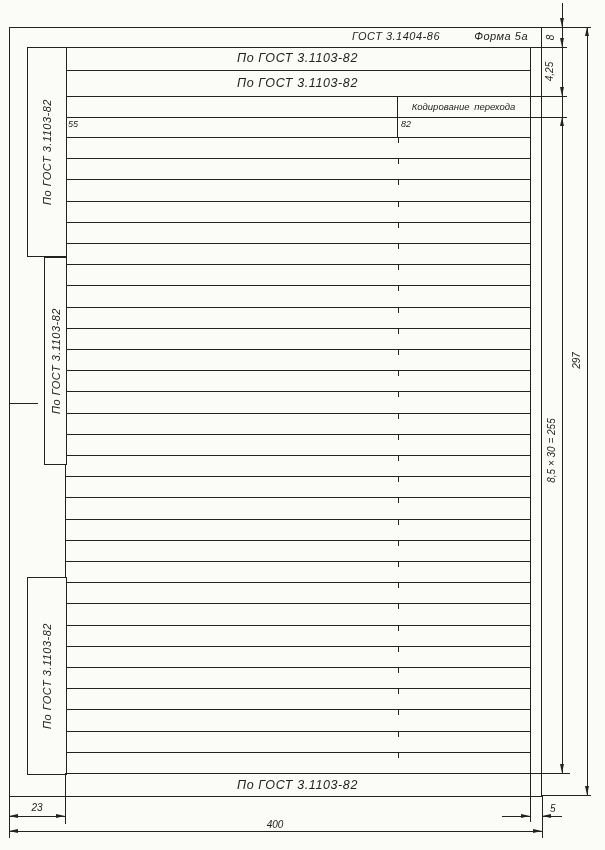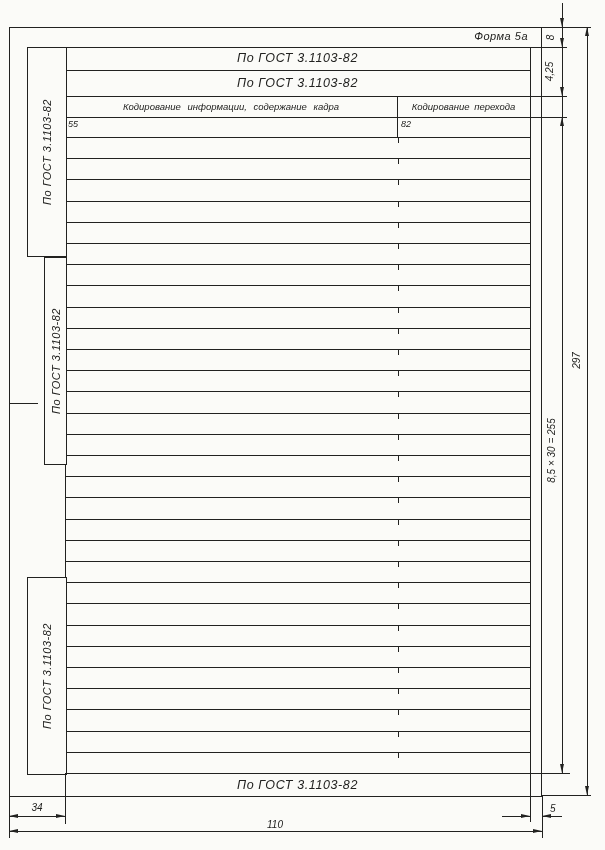--- a/index.html
+++ b/index.html
@@ -34,35 +34,35 @@
          border-left:9px solid var(--ink); }
   .dimlabel{ font-size:10px; font-style:italic; }
 </style>
 </head>
 <body>
 
 <div id="canvas">
 
   <div class="sheet" style="left:9px; top:27px; width:531px; height:768px;"></div>
 
+  <div class="t" style="position:absolute; left:230px; top:30px; width:210px; text-align:right; font-size:11px; letter-spacing:.5px;">ГОСТ 3.1404-86</div>
   <div class="t" style="position:absolute; left:462px; top:30px; width:66px; text-align:right; font-size:11px; letter-spacing:.5px;">Форма 5а</div>
 
   <div class="vl" style="left:65px; top:47px; height:777px;"></div>
   <div class="vl" style="left:530px; top:47px; height:775px;"></div>
 
   <div class="hl" style="left:65px; top:47px; width:465px;"></div>
   <div class="hl" style="left:65px; top:70px; width:465px;"></div>
   <div class="hl" style="left:65px; top:96px; width:465px;"></div>
   <div class="hl" style="left:65px; top:117px; width:465px;"></div>
 
   <div class="ctr t" style="left:65px; top:51px; width:465px; font-size:12.5px; letter-spacing:.6px;">По ГОСТ 3.1103-82</div>
   <div class="ctr t" style="left:65px; top:76px; width:465px; font-size:12.5px; letter-spacing:.6px;">По ГОСТ 3.1103-82</div>
 
   <div class="vl" style="left:397px; top:96px; height:41px;"></div>
-  <div class="ctr t" style="left:65px; top:101px; width:332px; font-size:9.5px; word-spacing:4px;">Кодирование информации, содержание кадра</div>
   <div class="ctr t" style="left:397px; top:101px; width:133px; font-size:9.5px; word-spacing:2px;">Кодирование перехода</div>
   <div class="t" style="position:absolute; left:68px; top:119px; font-size:9px;">55</div>
   <div class="t" style="position:absolute; left:401px; top:119px; font-size:9px;">82</div>
 
   <div id="rows">
       <div class="hl" style="left: 65px; top: 137px; width: 465px;"></div>
       <div class="vl" style="left: 398px; top: 137px; height: 6px;"></div>
       <div class="hl" style="left: 65px; top: 158.2px; width: 465px;"></div>
       <div class="vl" style="left: 398px; top: 158.2px; height: 6px;"></div>
       <div class="hl" style="left: 65px; top: 179.4px; width: 465px;"></div>
@@ -170,26 +170,26 @@
   </div>
 
   <div class="vl" style="left:9px;  top:795px; height:43px;"></div>
   <div class="vl" style="left:65px; top:773px; height:51px;"></div>
   <div class="vl" style="left:530px; top:795px; height:27px;"></div>
   <div class="vl" style="left:542px; top:795px; height:43px;"></div>
 
   <div class="hl" style="left:9px; top:816px; width:56px;"></div>
   <div class="ar ar-l" style="left:9px; top:813.5px;"></div>
   <div class="ar ar-r" style="left:56px; top:813.5px;"></div>
-  <div class="ctr dimlabel" style="left:15px; top:802px; width:44px;">34</div>
+  <div class="ctr dimlabel" style="left:15px; top:802px; width:44px;">23</div>
 
   <div class="hl" style="left:502px; top:816px; width:28px;"></div>
   <div class="ar ar-r" style="left:521px; top:813.5px;"></div>
   <div class="hl" style="left:542px; top:816px; width:20px;"></div>
   <div class="ar ar-l" style="left:542px; top:813.5px;"></div>
   <div class="dimlabel t" style="position:absolute; left:550px; top:803px;">5</div>
 
   <div class="hl" style="left:9px; top:831px; width:533px;"></div>
   <div class="ar ar-l" style="left:9px; top:828.5px;"></div>
   <div class="ar ar-r" style="left:533px; top:828.5px;"></div>
-  <div class="ctr dimlabel" style="left:200px; top:819px; width:150px;">110</div>
+  <div class="ctr dimlabel" style="left:200px; top:819px; width:150px;">400</div>
 
 </div>
 
 </body></html>

